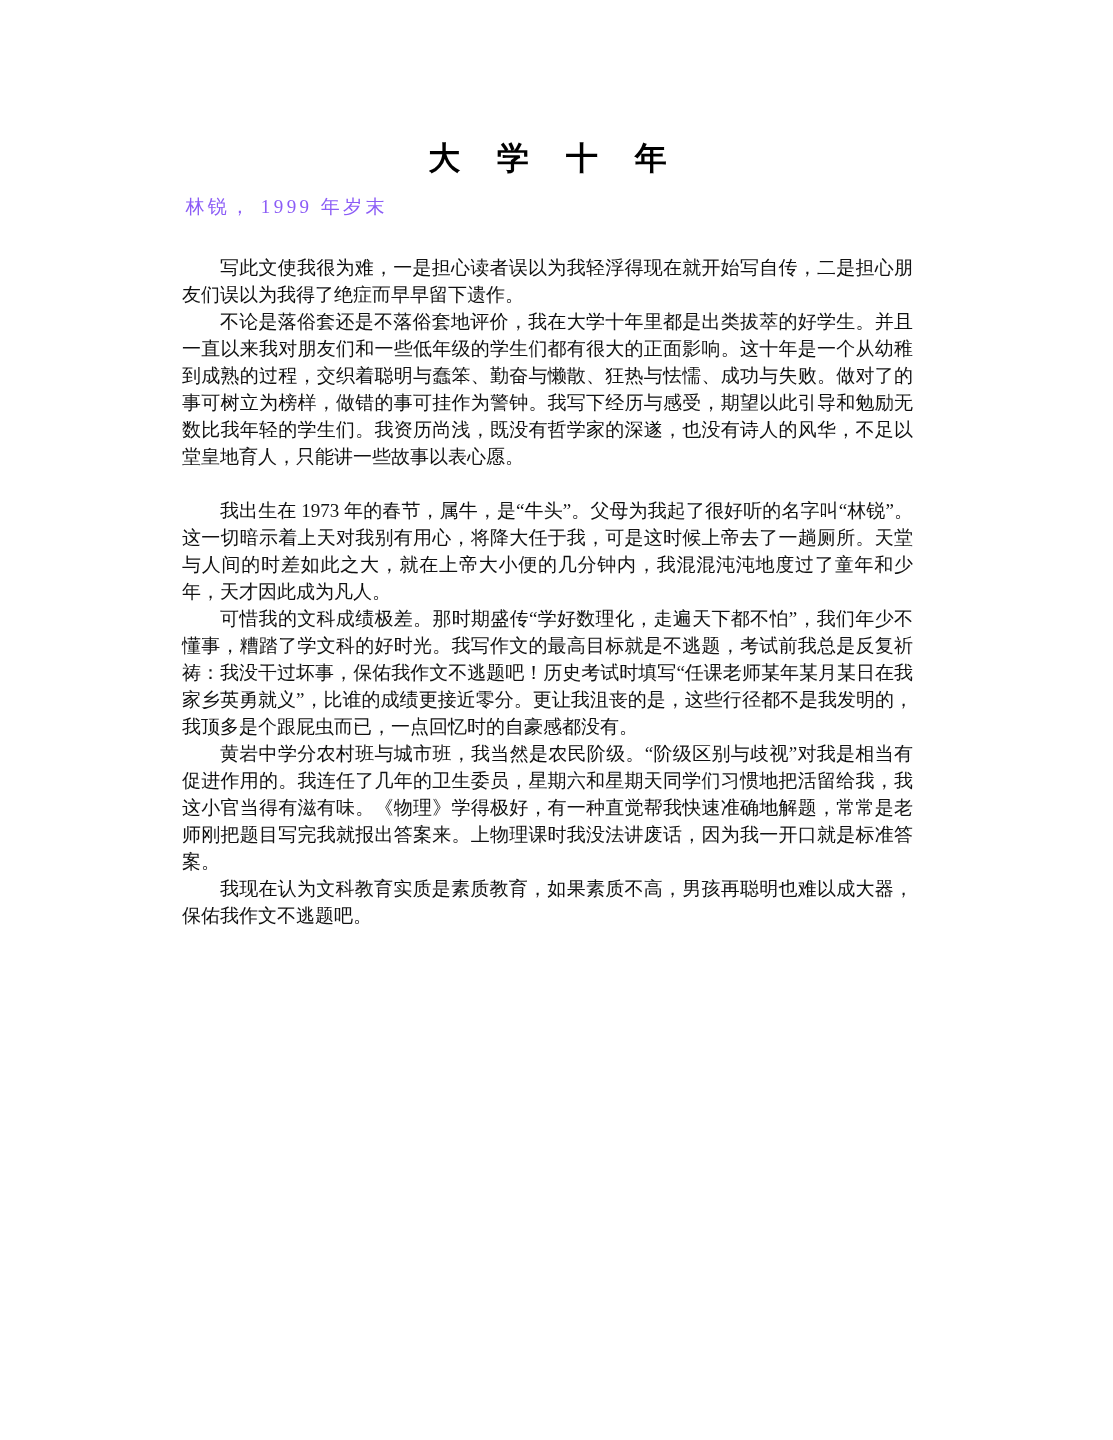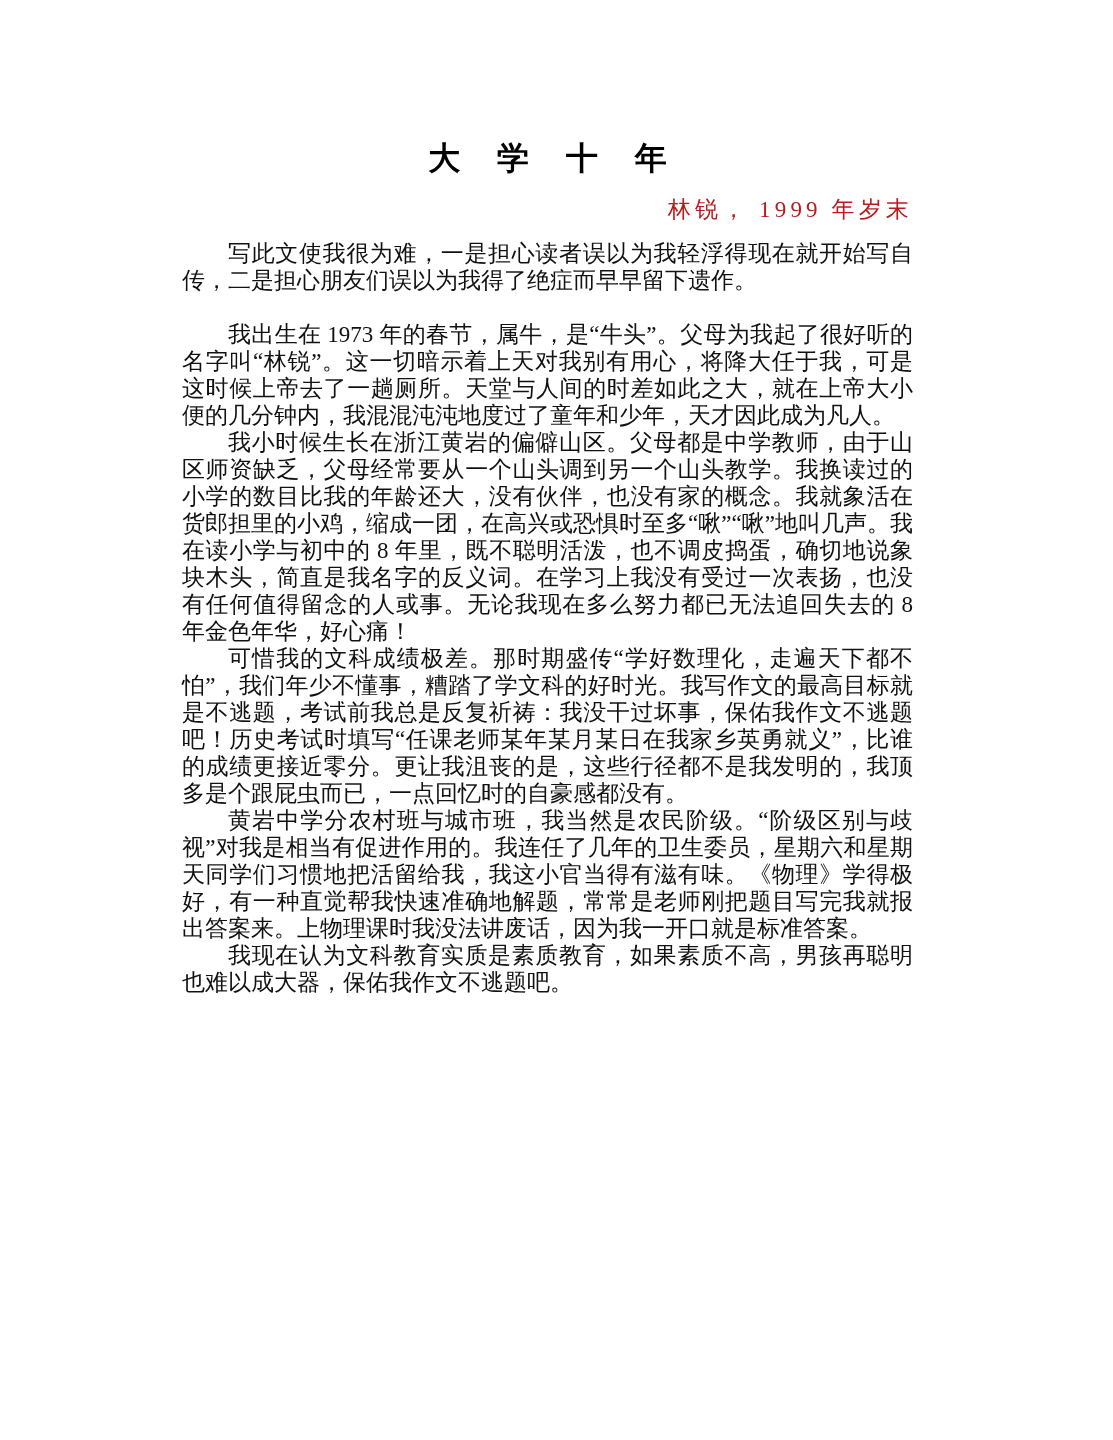--- a/index.html
+++ b/index.html
@@ -24,29 +24,29 @@
     text-align: center;
     font-size: 32px;
     font-weight: bold;
     letter-spacing: 0.45em;
     text-indent: 0.45em; 
     color: #000000;
     white-space: nowrap;
   }
   .byline {
     margin-top: 13px;
-    text-align: right;
-    font-size: 23px;
+    text-align: left;
+    font-size: 19px;
     letter-spacing: 0.18em;
     text-indent: 0.18em;
-    color: #b91c1c;
+    color: #8b5cf6;
   }
   .doc-body {
-    margin-top: 15px;
-    font-size: 23px;
+    margin-top: 34px;
+    font-size: 19px;
     line-height: 27px;
     text-align: justify;
     text-justify: inter-ideograph;
   }
   .doc-body p {
     margin: 0;
     padding: 0;
     text-indent: 2em;
   }
   .section-main {
@@ -59,24 +59,24 @@
 <div class="page">
 
   <h1 class="doc-title">大 学 十 年</h1>
 
   <div class="byline">林锐， 1999 年岁末</div>
 
   <div class="doc-body">
 
     <div class="section-intro">
       <p>写此文使我很为难，一是担心读者误以为我轻浮得现在就开始写自传，二是担心朋友们误以为我得了绝症而早早留下遗作。</p>
+      <p>不论是落俗套还是不落俗套地评价，我在大学十年里都是出类拔萃的好学生。并且一直以来我对朋友们和一些低年级的学生们都有很大的正面影响。这十年是一个从幼稚到成熟的过程，交织着聪明与蠢笨、勤奋与懒散、狂热与怯懦、成功与失败。做对了的事可树立为榜样，做错的事可挂作为警钟。我写下经历与感受，期望以此引导和勉励无数比我年轻的学生们。我资历尚浅，既没有哲学家的深遂，也没有诗人的风华，不足以堂皇地育人，只能讲一些故事以表心愿。</p>
     </div>
 
     <div class="section-main">
       <p>我出生在 1973 年的春节，属牛，是“牛头”。父母为我起了很好听的名字叫“林锐”。这一切暗示着上天对我别有用心，将降大任于我，可是这时候上帝去了一趟厕所。天堂与人间的时差如此之大，就在上帝大小便的几分钟内，我混混沌沌地度过了童年和少年，天才因此成为凡人。</p>
-      <p>我小时候生长在浙江黄岩的偏僻山区。父母都是中学教师，由于山区师资缺乏，父母经常要从一个山头调到另一个山头教学。我换读过的小学的数目比我的年龄还大，没有伙伴，也没有家的概念。我就象活在货郎担里的小鸡，缩成一团，在高兴或恐惧时至多“啾”“啾”地叫几声。我在读小学与初中的 8 年里，既不聪明活泼，也不调皮捣蛋，确切地说象块木头，简直是我名字的反义词。在学习上我没有受过一次表扬，也没有任何值得留念的人或事。无论我现在多么努力都已无法追回失去的 8 年金色年华，好心痛！</p>
       <p>可惜我的文科成绩极差。那时期盛传“学好数理化，走遍天下都不怕”，我们年少不懂事，糟踏了学文科的好时光。我写作文的最高目标就是不逃题，考试前我总是反复祈祷：我没干过坏事，保佑我作文不逃题吧！历史考试时填写“任课老师某年某月某日在我家乡英勇就义”，比谁的成绩更接近零分。更让我沮丧的是，这些行径都不是我发明的，我顶多是个跟屁虫而已，一点回忆时的自豪感都没有。</p>
       <p>黄岩中学分农村班与城市班，我当然是农民阶级。“阶级区别与歧视”对我是相当有促进作用的。我连任了几年的卫生委员，星期六和星期天同学们习惯地把活留给我，我这小官当得有滋有味。《物理》学得极好，有一种直觉帮我快速准确地解题，常常是老师刚把题目写完我就报出答案来。上物理课时我没法讲废话，因为我一开口就是标准答案。</p>
       <p>我现在认为文科教育实质是素质教育，如果素质不高，男孩再聪明也难以成大器，保佑我作文不逃题吧。</p>
     </div>
 
   </div>
 </div>
 
 </body></html>

